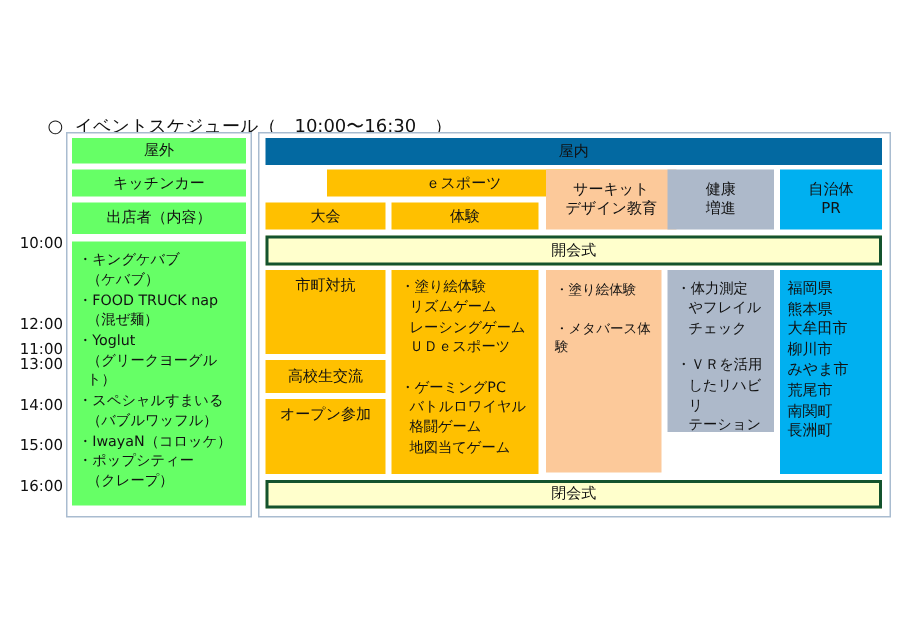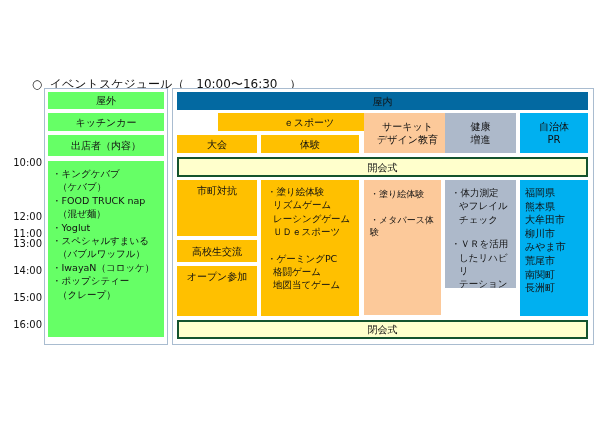--- a/index.html
+++ b/index.html
@@ -46,20 +46,21 @@
   <div>
       <div>・キングケバブ</div>
       <div class="sub">（ケバブ）</div>
     </div>
   <div>
       <div>・FOOD TRUCK nap</div>
       <div class="sub">（混ぜ麺）</div>
     </div>
   <div>
       <div>・Yoglut</div>
+      <div class="sub">（グリークヨーグルト）</div>
     </div>
   <div>
       <div>・スペシャルすまいる</div>
       <div class="sub">（バブルワッフル）</div>
     </div>
   <div>
       <div>・IwayaN（コロッケ）</div>
     </div>
   <div>
       <div>・ポップシティー</div>
@@ -96,20 +97,21 @@
 <div class="abs orange col-text" style="left:261px; top:180px; width:98px; height:136px;">
   <div>
     <div>・塗り絵体験</div>
     <div style="padding-left:6px;">リズムゲーム</div>
     <div style="padding-left:6px;">レーシングゲーム</div>
     <div style="padding-left:6px;">ＵＤｅスポーツ</div>
   </div>
   <div class="gap"></div>
   <div>
     <div>・ゲーミングPC</div>
+    <div style="padding-left:6px;">バトルロワイヤル</div>
     <div style="padding-left:6px;">格闘ゲーム</div>
     <div style="padding-left:6px;">地図当てゲーム</div>
   </div>
 </div>
 
 <div class="abs peach col-text" style="left:364px; top:180px; width:77px; height:135px; font-size:9px; line-height:12px; padding-top:8px;">
   <div>・塗り絵体験</div>
   <div style="height:14px;"></div>
   <div>・メタバース体験</div>
 </div>

